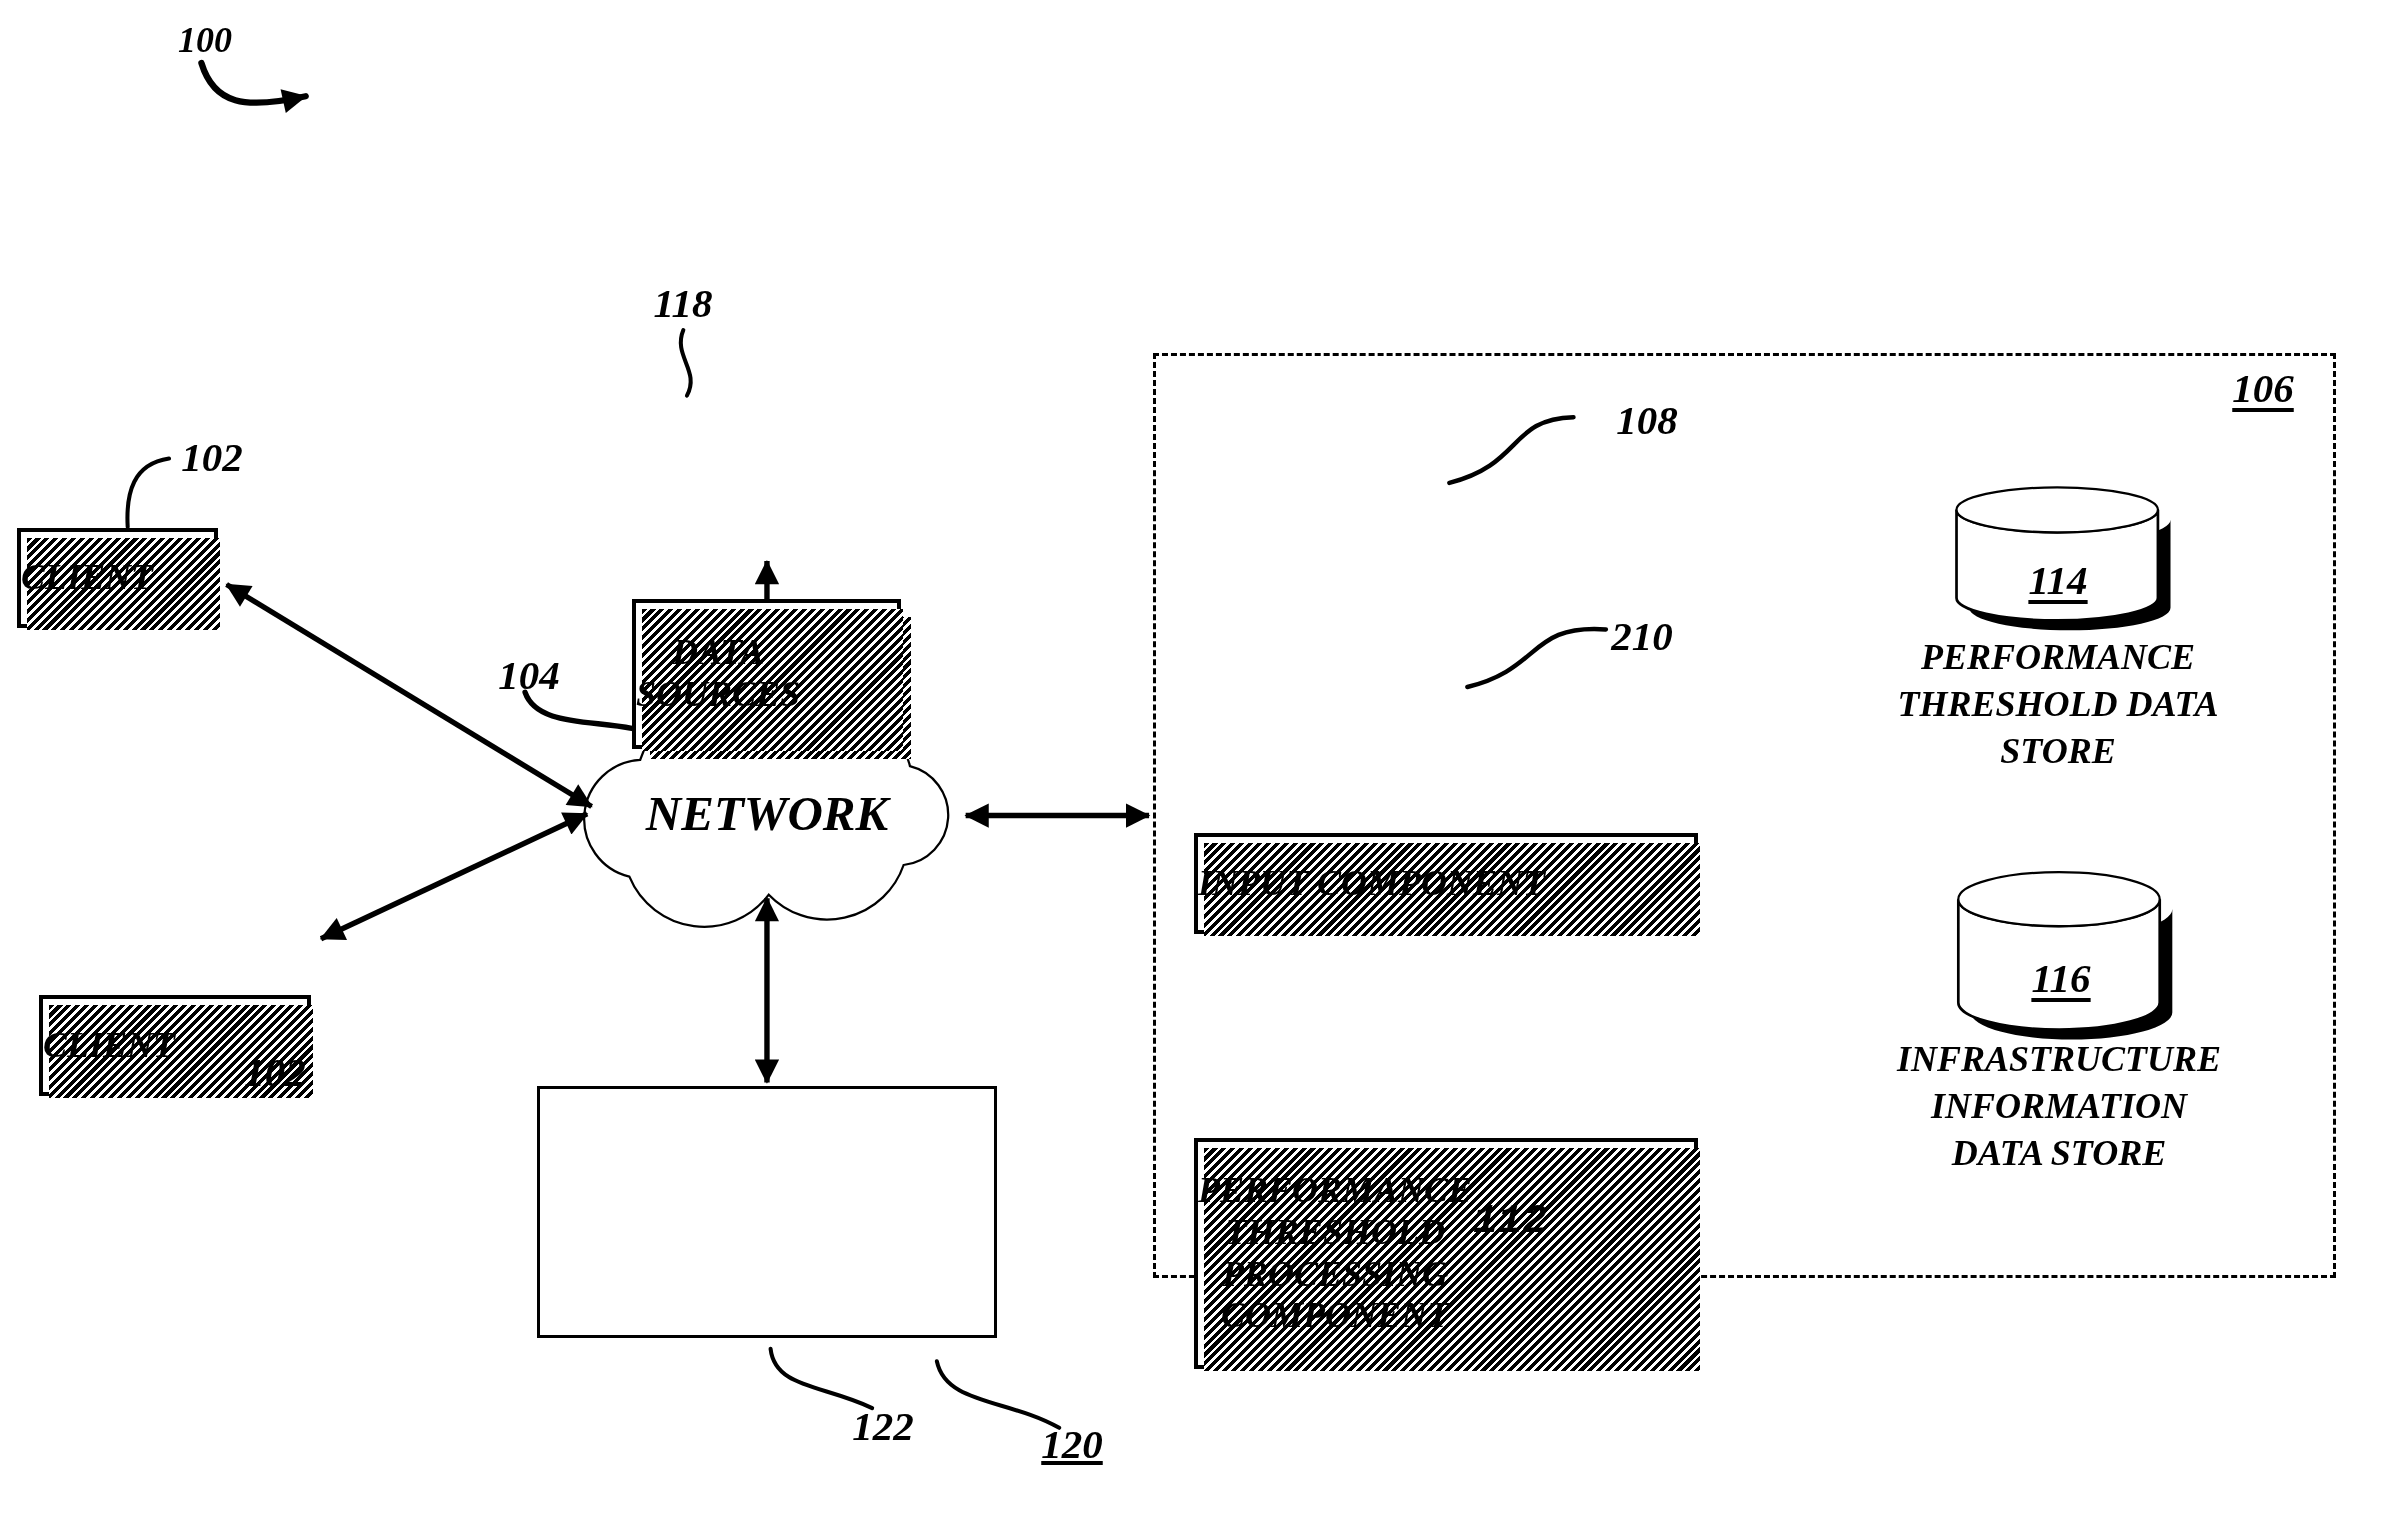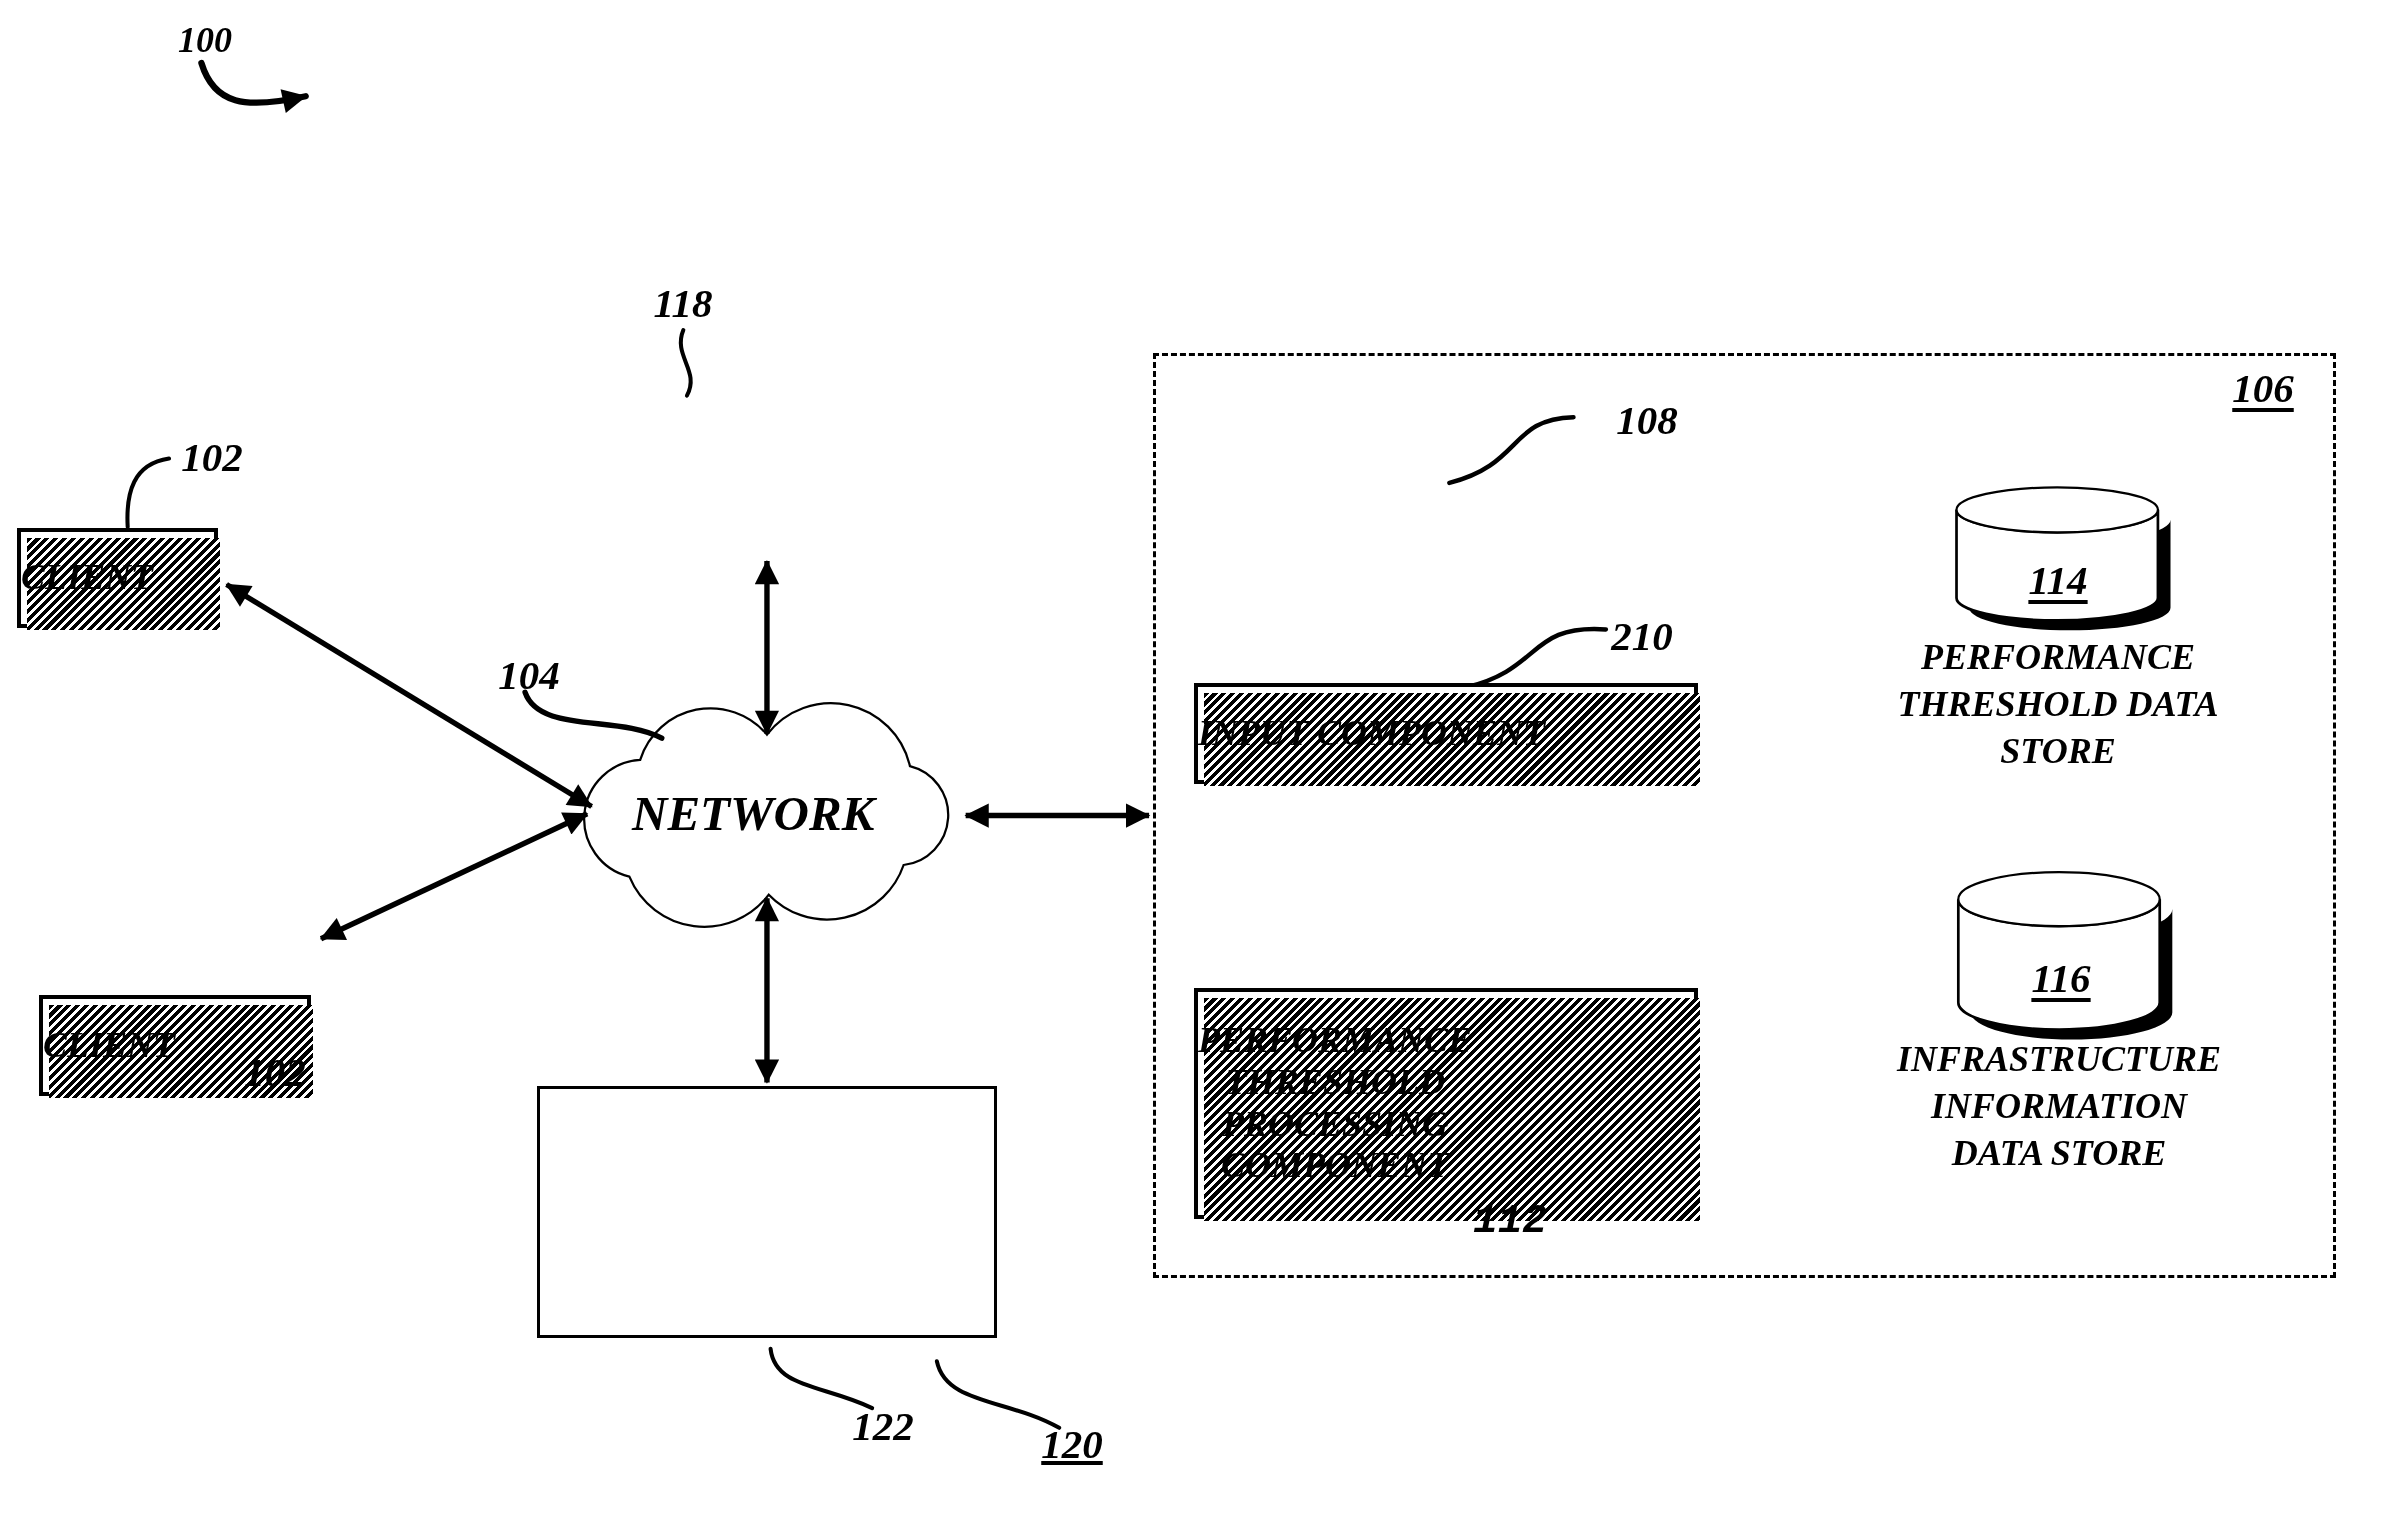--- a/index.html
+++ b/index.html
@@ -14,21 +14,21 @@
        background:repeating-linear-gradient(135deg,#000 0 3.6px,#fff 3.6px 6.3px);z-index:-1;}
   .stack2::before{content:"";position:absolute;left:14.4px;top:14.4px;width:100%;height:100%;
        background:repeating-linear-gradient(135deg,#000 0 3.6px,#fff 3.6px 6.3px);z-index:-2;}
   .ref{position:absolute;transform:translate(-50%,-50%);font-weight:bold;font-style:italic;
        font-size:41px;white-space:nowrap;z-index:3;}
   .underlined{text-decoration:underline;text-underline-offset:6.3px;text-decoration-thickness:3.6px;}
   .caption{position:absolute;transform:translateX(-50%);text-align:center;font-weight:bold;
        font-style:italic;font-size:36px;line-height:1.3;white-space:pre-line;z-index:2;}
   #dashed-box{position:absolute;left:1153px;top:353px;width:1183px;height:925px;
        border:3.6px dashed #000;box-sizing:border-box;background:transparent;z-index:1;}
-  #network-label{position:absolute;left:632px;top:785px;width:270px;
+  #network-label{position:absolute;left:632px;top:785px;width:270px;text-align:center;
        font-weight:bold;font-style:italic;font-size:49px;z-index:2;}
   #infra-back{position:absolute;left:537px;top:1086px;width:460px;height:252px;
        border:3.6px solid #000;background:#fff;box-sizing:border-box;z-index:1;}
 </style>
 </head>
 <body>
 
 <div id="stage">
 
   <svg id="lines" width="2389" height="1534" viewBox="0 0 2657 1706">
@@ -74,20 +74,24 @@
   <div id="dashed-box"></div>
 
   <div class="box shadow" style="left:17px;top:528px;width:201px;height:100px;">
     <span class="lbl">CLIENT</span>
   </div>
 
   <div class="box shadow" style="left:39px;top:895px;width:272px;height:101px;">
     <span class="lbl">CLIENT</span>
   </div>
 
+  <div class="box shadow stack2" style="left:632px;top:398px;width:269px;height:150px;">
+    <span class="lbl">DATA
+SOURCES</span>
+  </div>
 
   <div id="network-label">NETWORK</div>
 
   <div class="box shadow" style="left:1194px;top:482px;width:504px;height:101px;">
     <span class="lbl">INPUT COMPONENT</span>
   </div>
 
   <div class="box shadow" style="left:1194px;top:686px;width:504px;height:231px;">
     <span class="lbl">PERFORMANCE
 THRESHOLD

